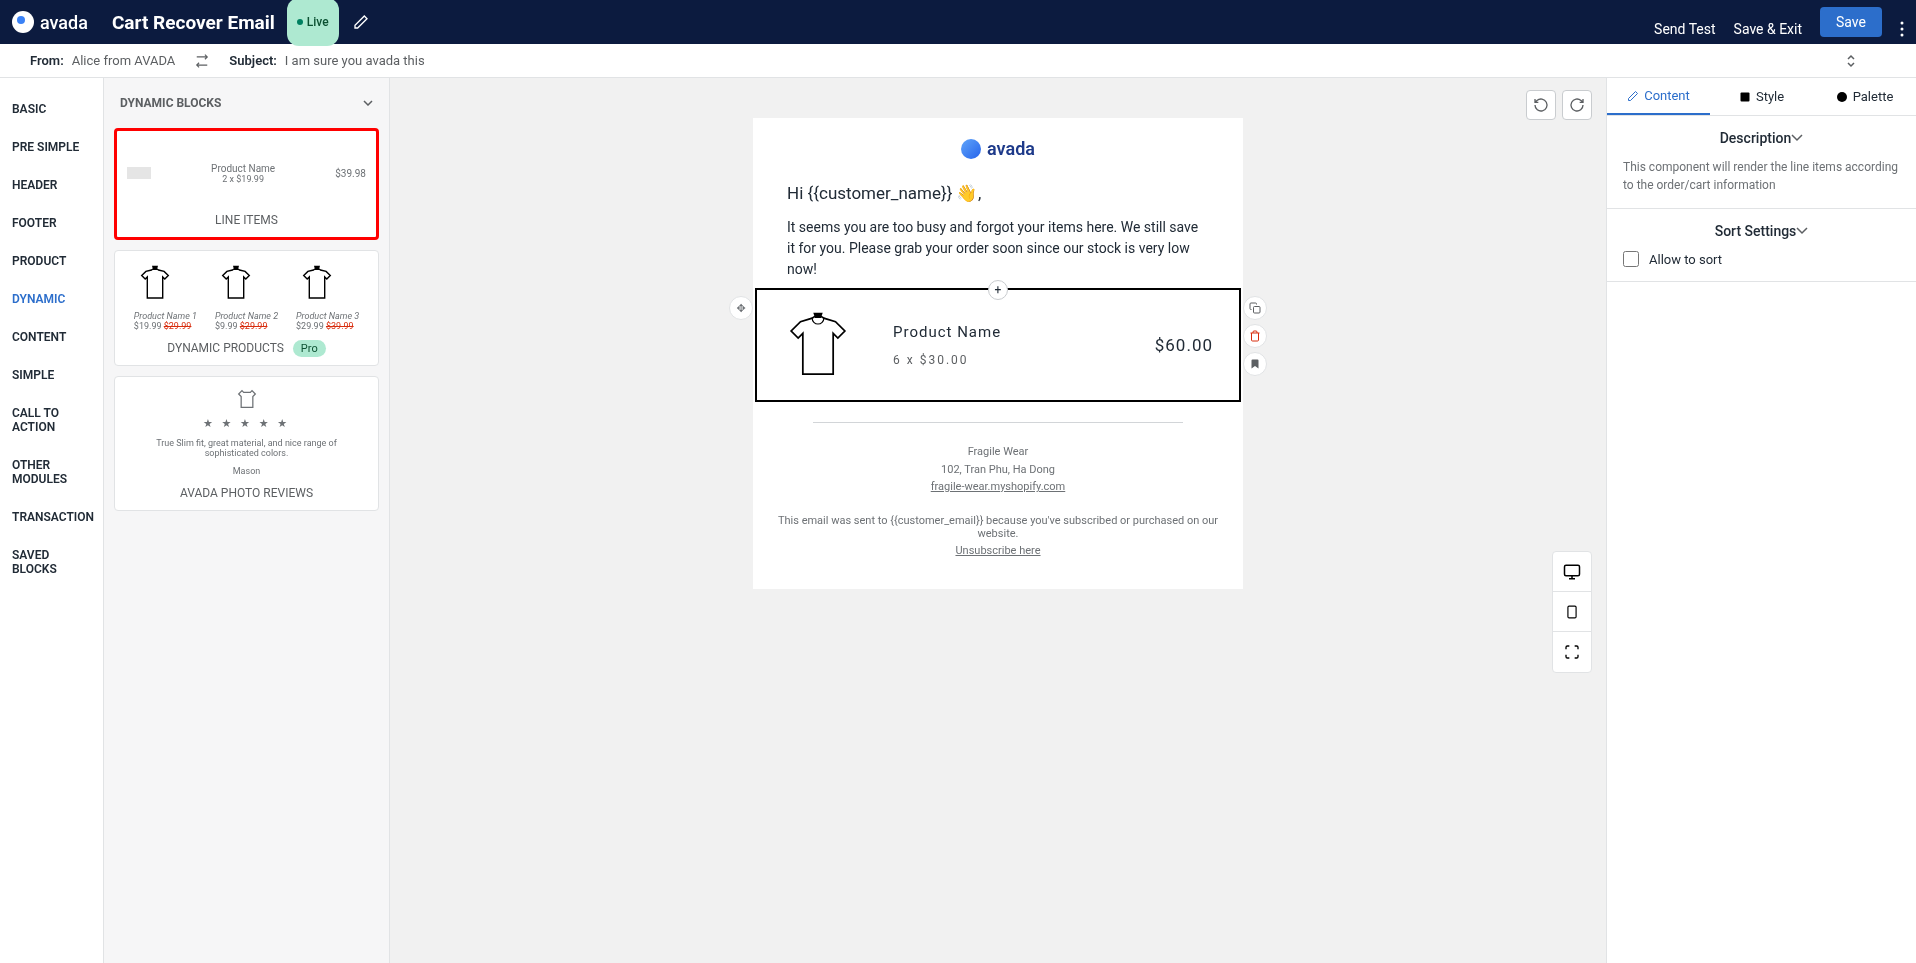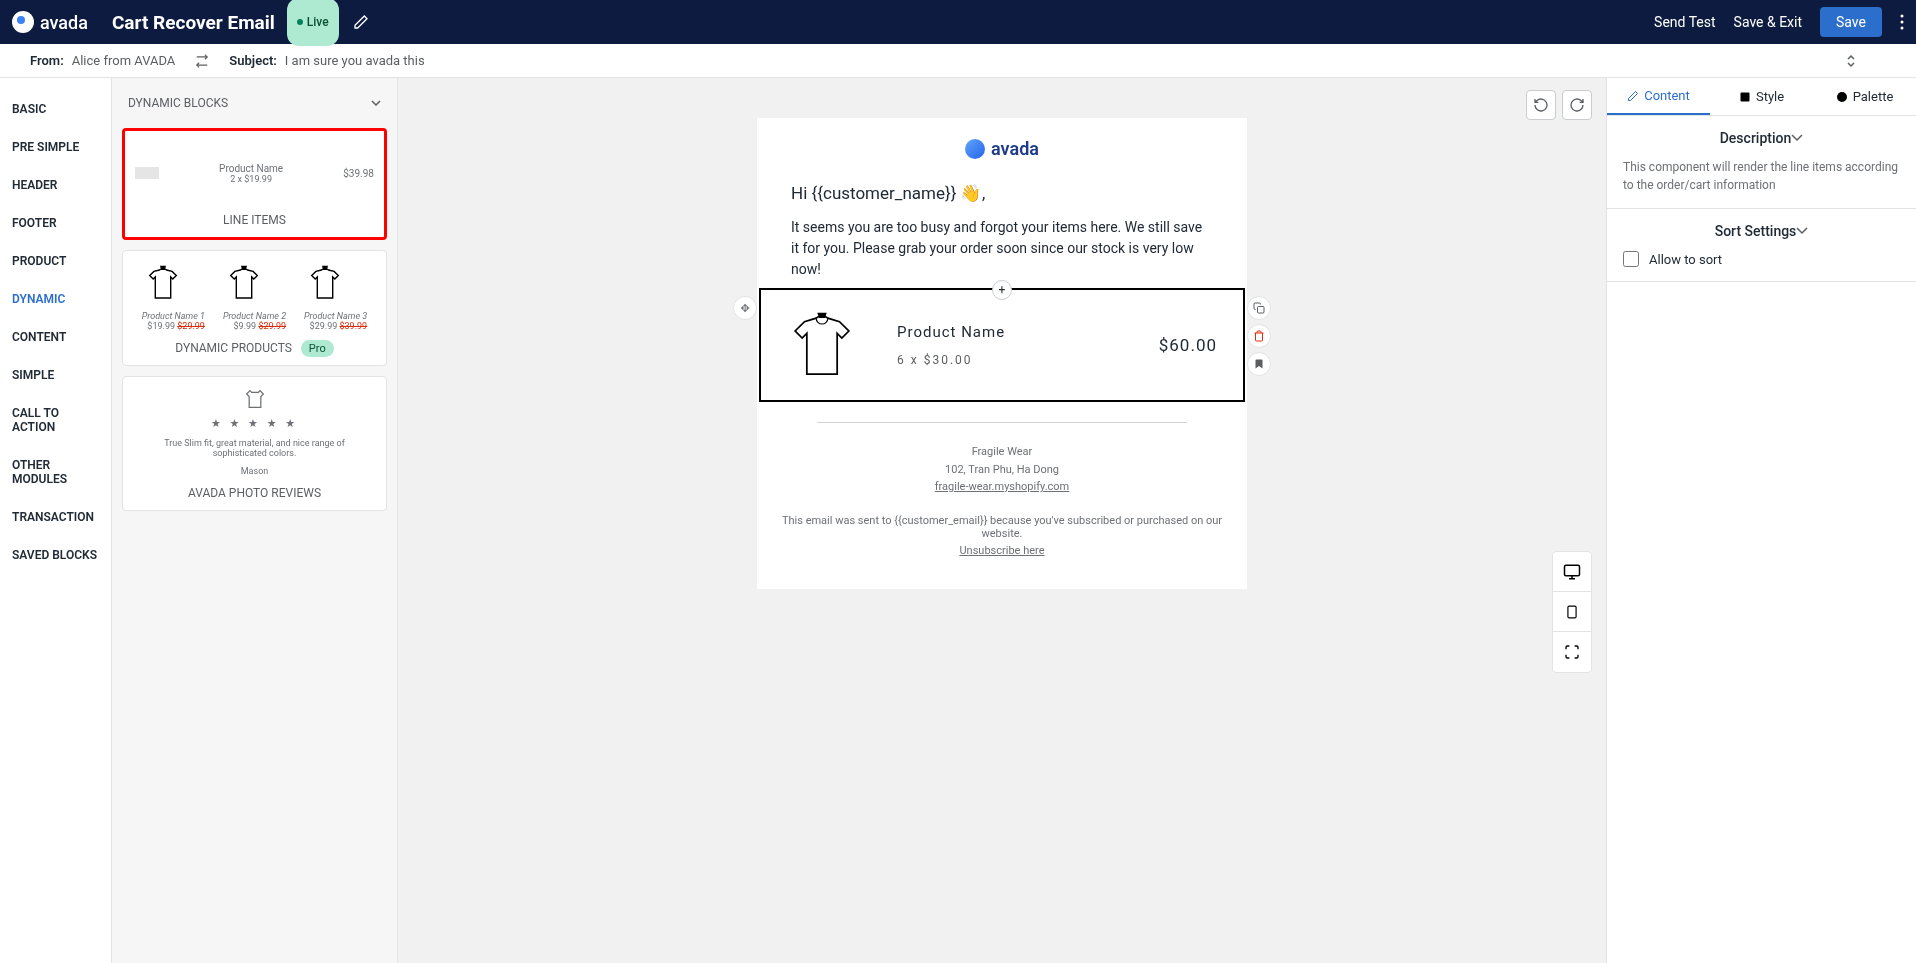--- a/index.html
+++ b/index.html
@@ -5,43 +5,43 @@
 *{box-sizing:border-box;margin:0;padding:0;font-family:-apple-system,BlinkMacSystemFont,"Segoe UI",Roboto,sans-serif}
 body{background:#fff;color:#212b36;font-size:14px}
 .topbar{background:#0c1b3f;height:44px;display:flex;align-items:center;padding:0 12px;color:#fff}
 .logo{display:flex;align-items:center;gap:6px;font-size:18px;font-weight:500}
 .logo-icon{width:22px;height:22px;background:#fff;border-radius:50%;position:relative}
 .logo-icon::after{content:"";position:absolute;width:8px;height:8px;background:#3b82f6;border-radius:50%;top:5px;left:5px}
 .page-title{margin-left:24px;font-size:19px;font-weight:700}
 .badge-live{display:inline-flex;align-items:center;gap:4px;background:#aee9d1;color:#0c5132;border-radius:12px;padding:17px 10px;font-size:12px;margin-left:12px;font-weight:500}
 .badge-live::before{content:"";width:6px;height:6px;background:#008060;border-radius:50%}
 .edit-icon{margin-left:14px;cursor:pointer}
-.topbar-right{margin-left:auto;display:flex;align-items:center;gap:18px}
+.topbar-right{margin-left:auto;display:flex;align-items:flex-end;gap:18px}
 .topbar-link{color:#fff;cursor:pointer;font-size:14px}
 .btn-save{background:#2c6ecb;color:#fff;border:none;padding:7px 16px;border-radius:4px;cursor:pointer;font-size:14px}
 .subbar{height:34px;border-bottom:1px solid #e1e3e5;display:flex;align-items:center;padding:0 30px;font-size:13px}
 .subbar .lbl{font-weight:600;margin-right:8px}
 .subbar .val{color:#5c5f62;margin-right:20px}
 .swap-icon{margin-right:20px;color:#5c5f62}
 .expand-icon{margin-left:auto;margin-right:30px;color:#5c5f62;cursor:pointer}
 .main{display:flex;height:calc(100vh - 78px)}
-.left-nav{width:112px;border-right:1px solid #e1e3e5;padding:12px 0}
+.left-nav{width:104px;border-right:1px solid #e1e3e5;padding:12px 0}
 .left-nav-item{padding:12px 12px;font-size:12px;font-weight:600;color:#212b36;cursor:pointer}
 .left-nav-item.active{color:#2c6ecb;background:#fff}
 .blocks-panel{width:286px;background:#f6f6f7;padding:10px;border-right:1px solid #e1e3e5}
-.blocks-header{display:flex;justify-content:space-between;align-items:center;padding:8px 6px;font-size:12px;font-weight:400;color:#5c5f62;cursor:pointer}
+.blocks-header{display:flex;justify-content:space-between;align-items:center;padding:8px 6px;font-size:12px;font-weight:700;color:#5c5f62;cursor:pointer}
 .block-card{background:#fff;border:1px solid #e1e3e5;border-radius:4px;margin-top:10px;padding:12px 10px 10px;cursor:pointer}
 .block-card.selected{border:3px solid #ff0000}
 .block-preview{min-height:60px;display:flex;align-items:center;justify-content:center;flex-direction:column;gap:6px}
 .block-label{text-align:center;font-size:12px;color:#5c5f62;margin-top:10px}
 .pro-badge{background:#aee9d1;color:#0c5132;border-radius:10px;padding:2px 8px;font-size:11px;margin-left:6px}
 .line-item-prev{display:flex;align-items:center;gap:30px;width:100%;font-size:10px;color:#6d7175}
 .li-img{width:24px;height:12px;background:#e5e5e5}
 .dp-row{display:flex;gap:18px;justify-content:center}
-.dp-item{text-align:right;font-size:9px;color:#6d7175}
+.dp-item{text-align:left;font-size:9px;color:#6d7175}
 .canvas{flex:1;background:#f1f1f1;position:relative;overflow:auto}
 .toolbar-float{position:absolute;top:12px;right:14px;display:flex;gap:6px}
 .tf-btn{width:30px;height:30px;background:#fff;border:1px solid #c9cccf;border-radius:4px;display:flex;align-items:center;justify-content:center;cursor:pointer}
 .email-body{width:490px;margin:40px auto;background:#fff;padding:20px 0 30px}
 .email-logo{text-align:center;margin-bottom:24px;display:flex;align-items:center;justify-content:center;gap:6px;color:#1e3a8a;font-weight:600;font-size:18px}
 .email-logo-icon{width:20px;height:20px;background:linear-gradient(135deg,#60a5fa,#2563eb);border-radius:50%}
 .email-content{padding:0 34px}
 .greeting{font-size:17px;margin-bottom:14px}
 .body-text{font-size:14px;color:#212b36;line-height:1.5;margin-bottom:8px}
 .product-block{border:2px solid #000;padding:20px 26px;display:flex;align-items:center;gap:40px;margin:8px 0 20px;position:relative}

